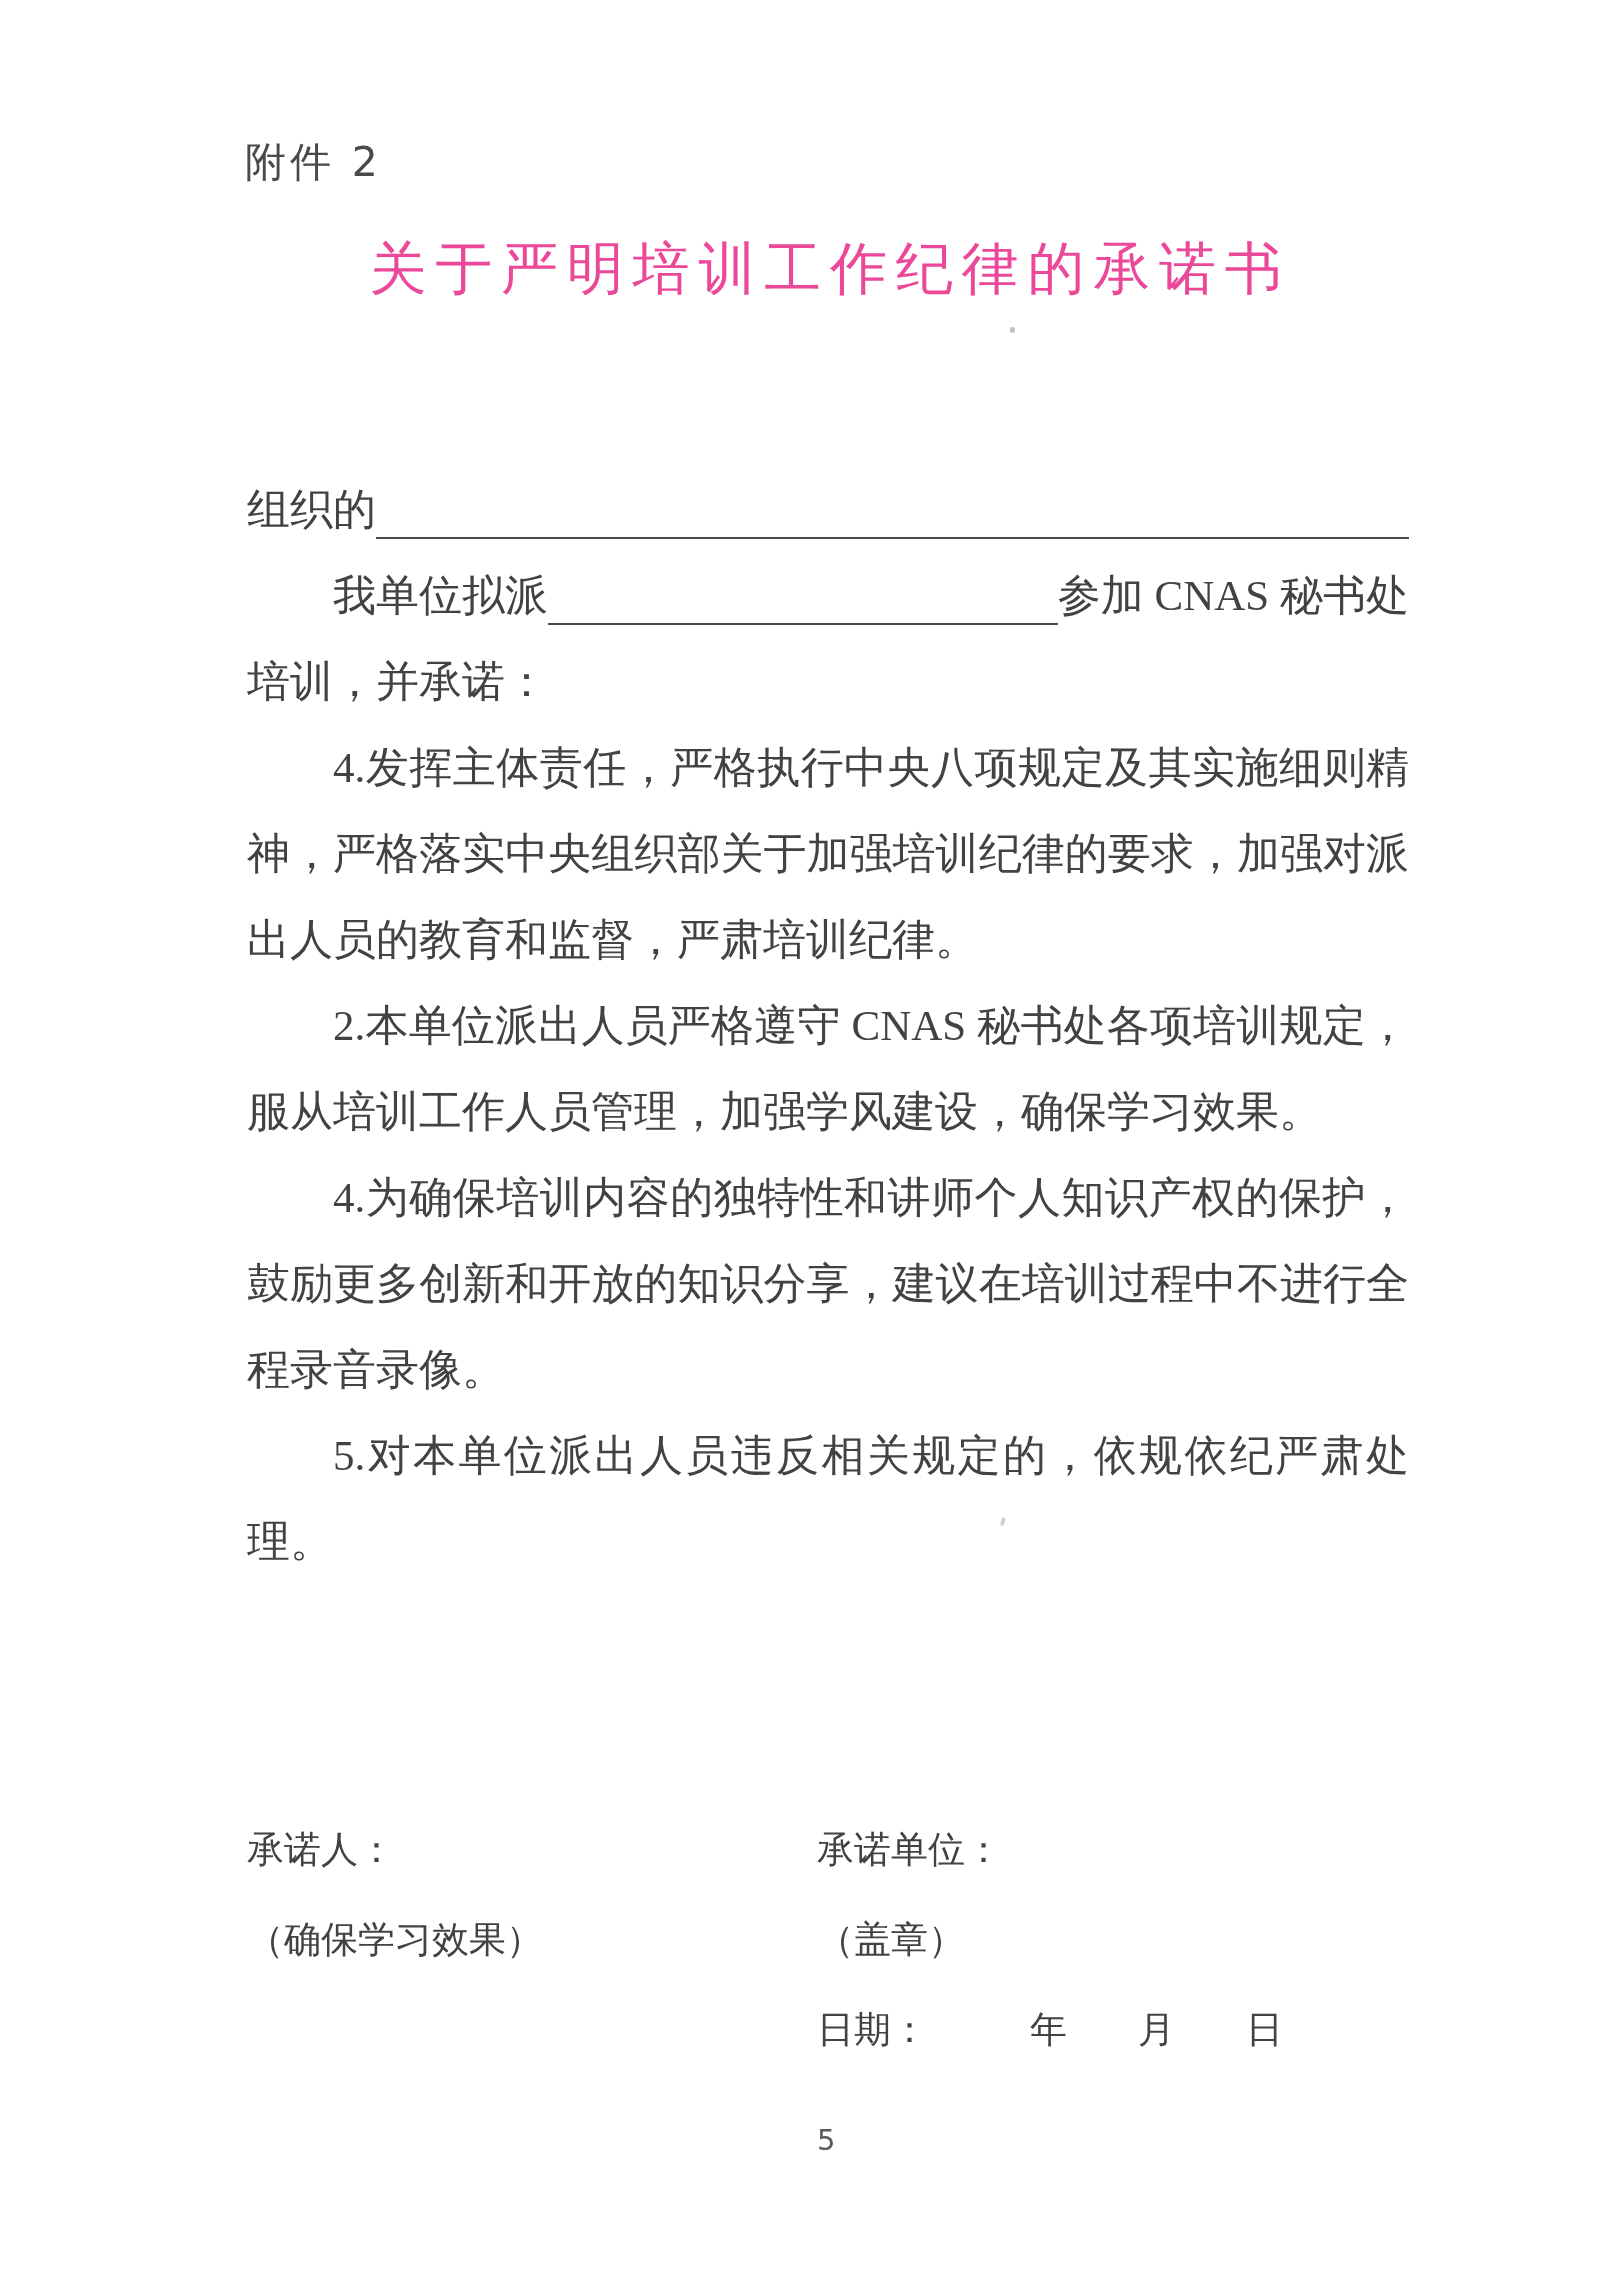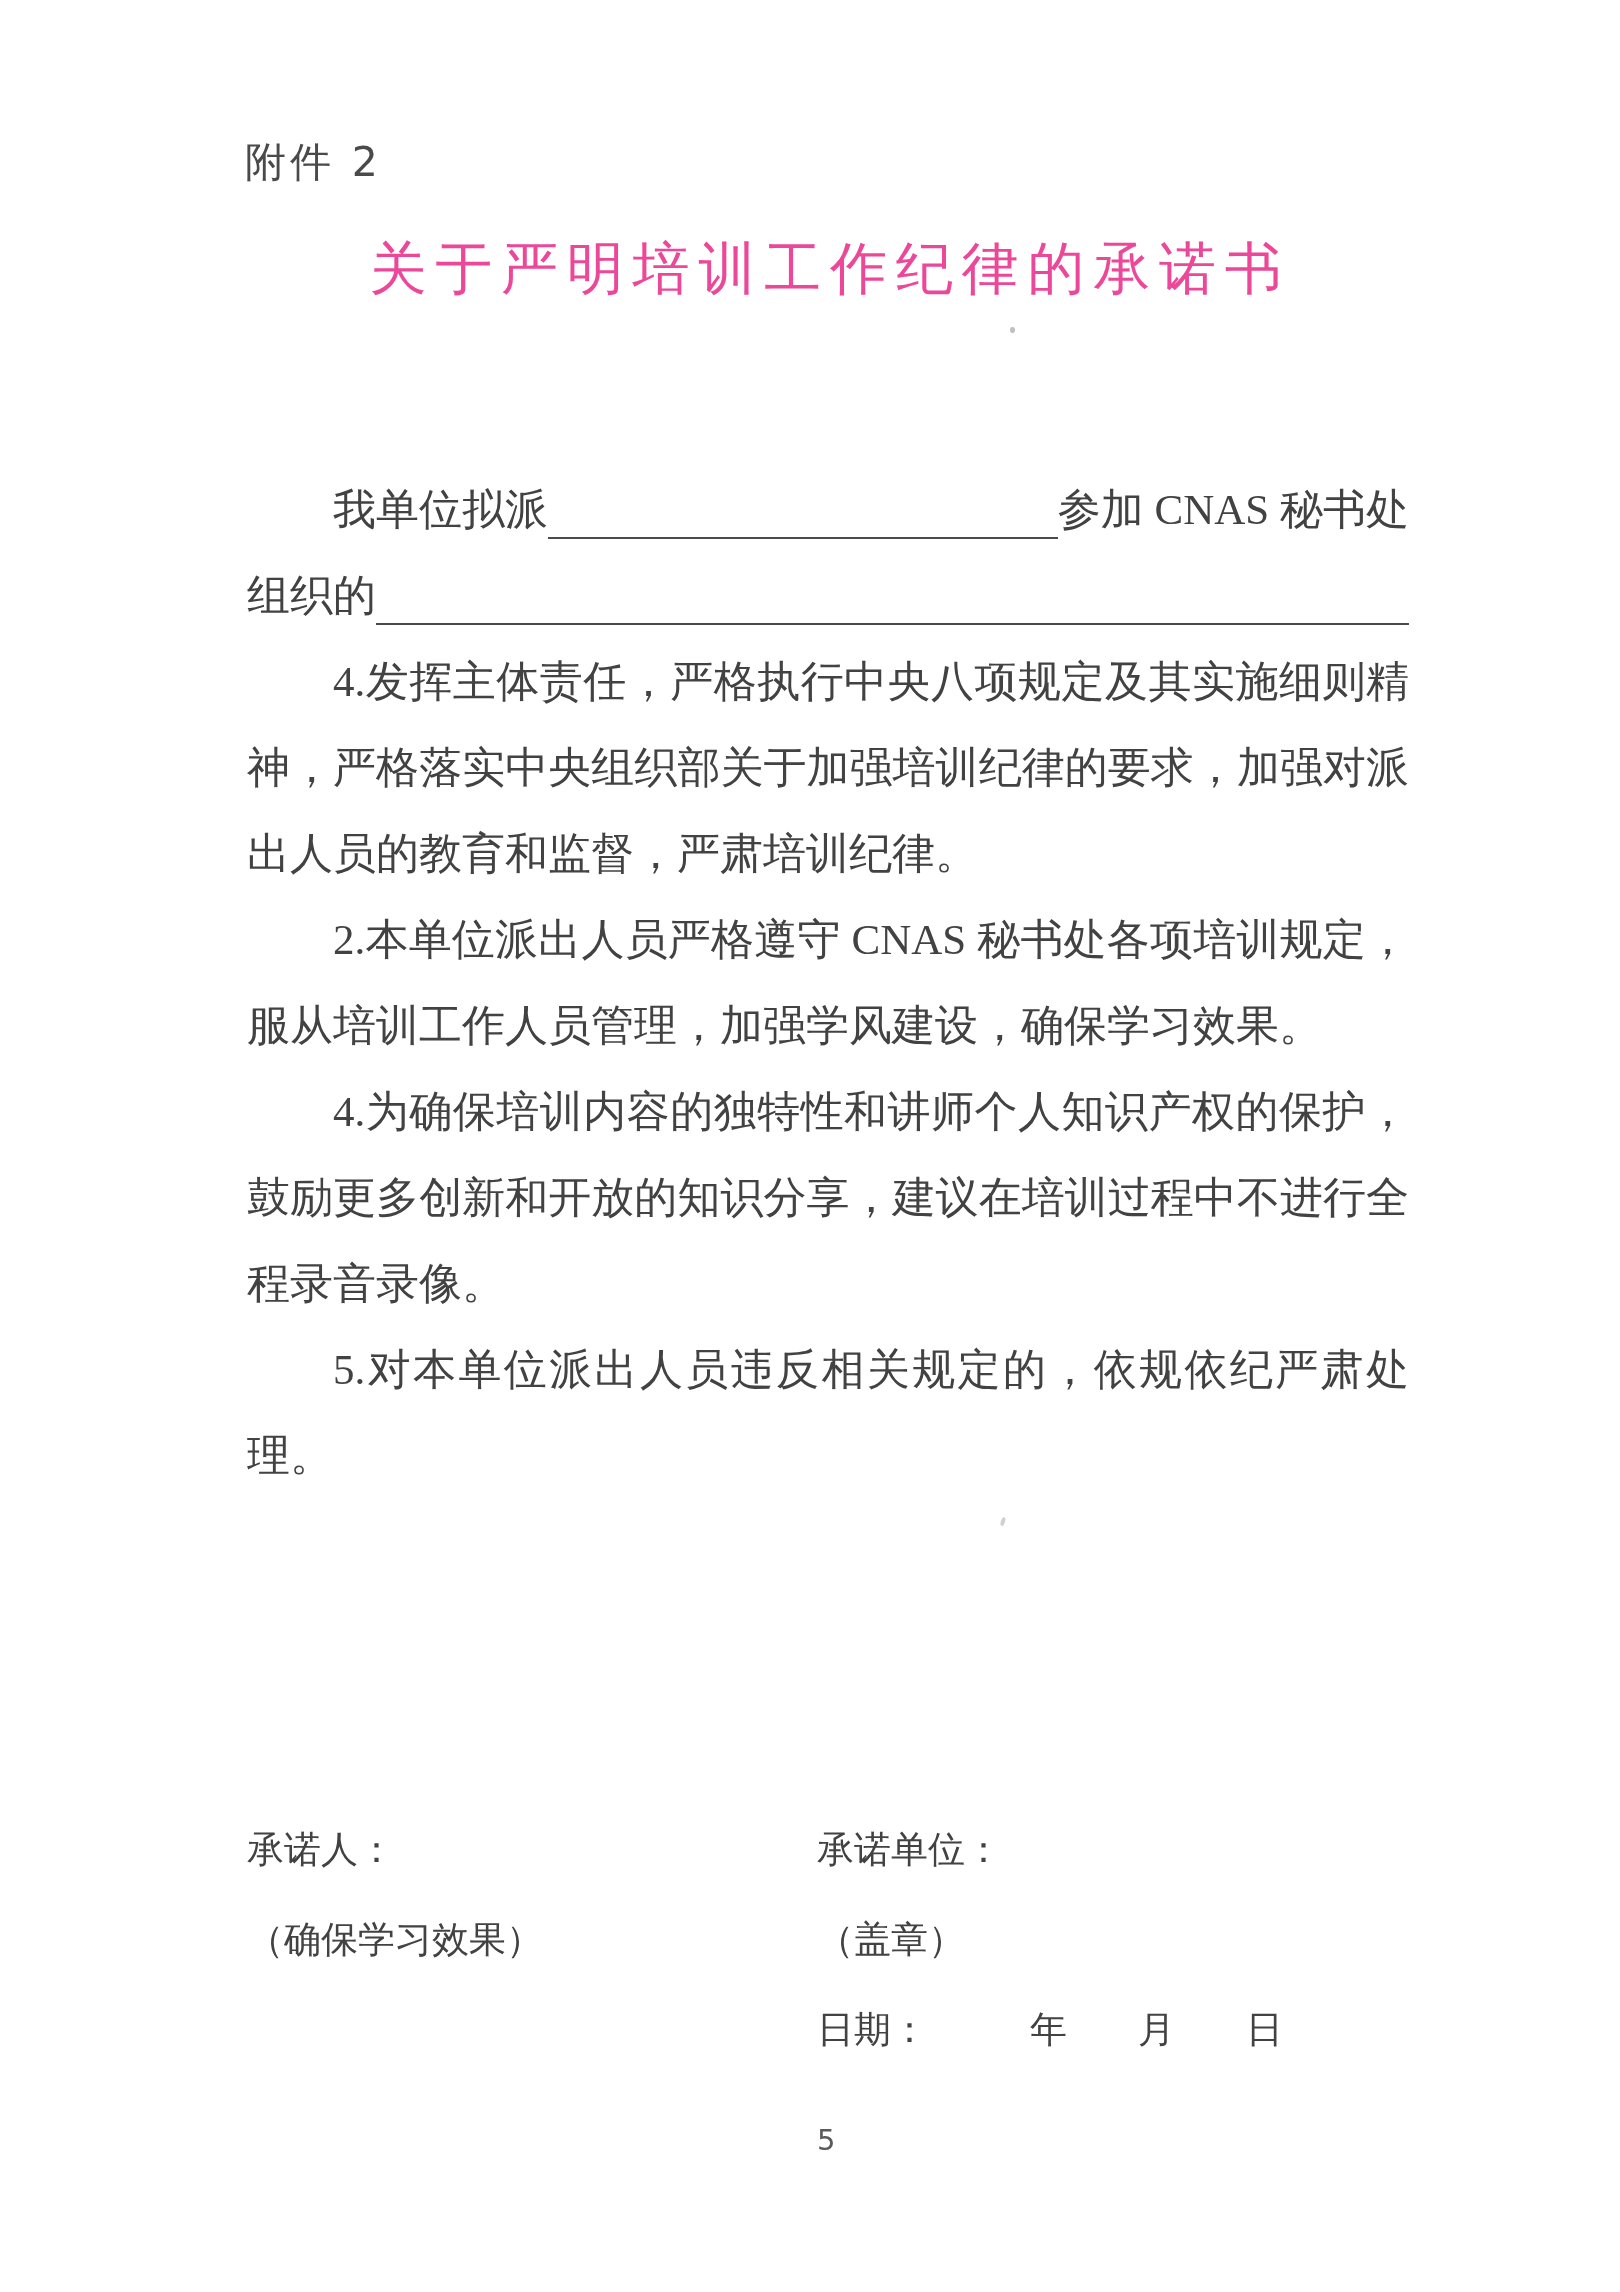--- a/index.html
+++ b/index.html
@@ -69,31 +69,32 @@
   <div class="attachment-label">附件 2</div>
 
   <div class="doc-title">关于严明培训工作纪律的承诺书</div>
 
   <div class="speck speck-1"></div>
   <div class="speck speck-2"></div>
 
   <div class="body-block">
 
     <div class="flex-line">
+      <span class="seg">组织的</span>
+      <span class="blank"></span>
+    </div>
+
+    <div class="flex-line">
       <span class="indent-2em"></span>
       <span class="seg">我单位拟派</span>
       <span class="blank"></span>
       <span class="seg">参加 CNAS 秘书处</span>
     </div>
 
-    <div class="flex-line">
-      <span class="seg">组织的</span>
-      <span class="blank"></span>
-    </div>
-
+    <div>培训，并承诺：</div>
 
     <p class="para">4.发挥主体责任，严格执行中央八项规定及其实施细则精神，严格落实中央组织部关于加强培训纪律的要求，加强对派出人员的教育和监督，严肃培训纪律。</p>
     <p class="para">2.本单位派出人员严格遵守 CNAS 秘书处各项培训规定，服从培训工作人员管理，加强学风建设，确保学习效果。</p>
     <p class="para">4.为确保培训内容的独特性和讲师个人知识产权的保护，鼓励更多创新和开放的知识分享，建议在培训过程中不进行全程录音录像。</p>
     <p class="para">5.对本单位派出人员违反相关规定的，依规依纪严肃处理。</p>
   </div>
 
   <div class="sig-block">
 
     <div class="sig-row">

